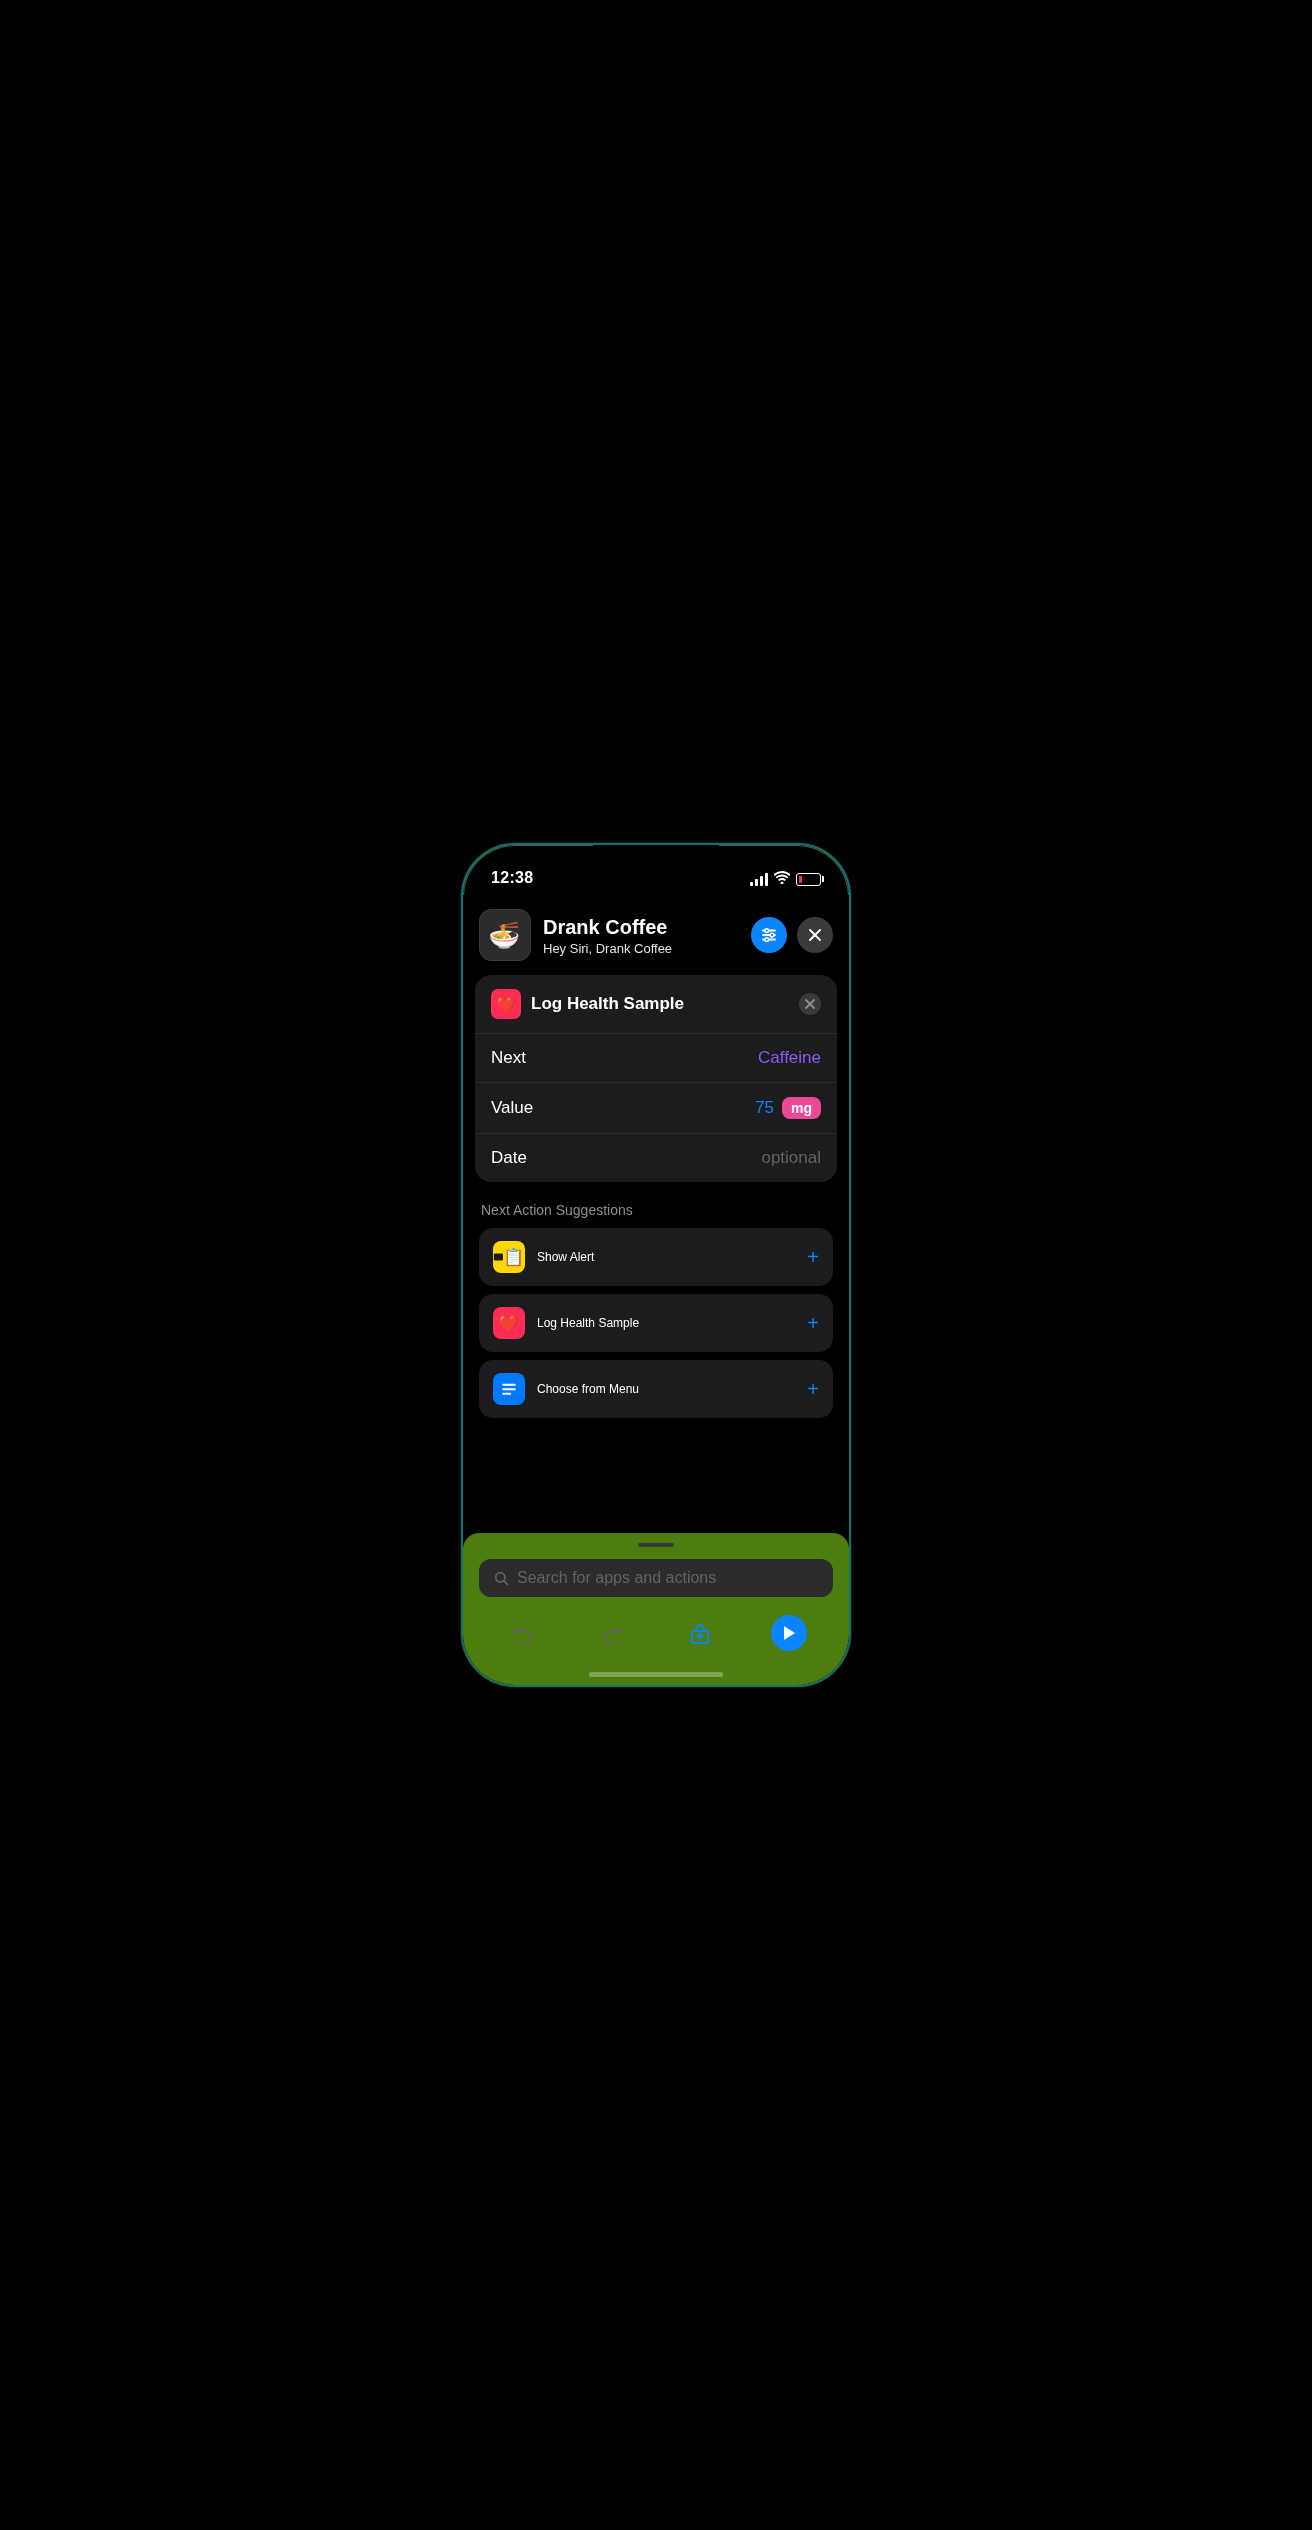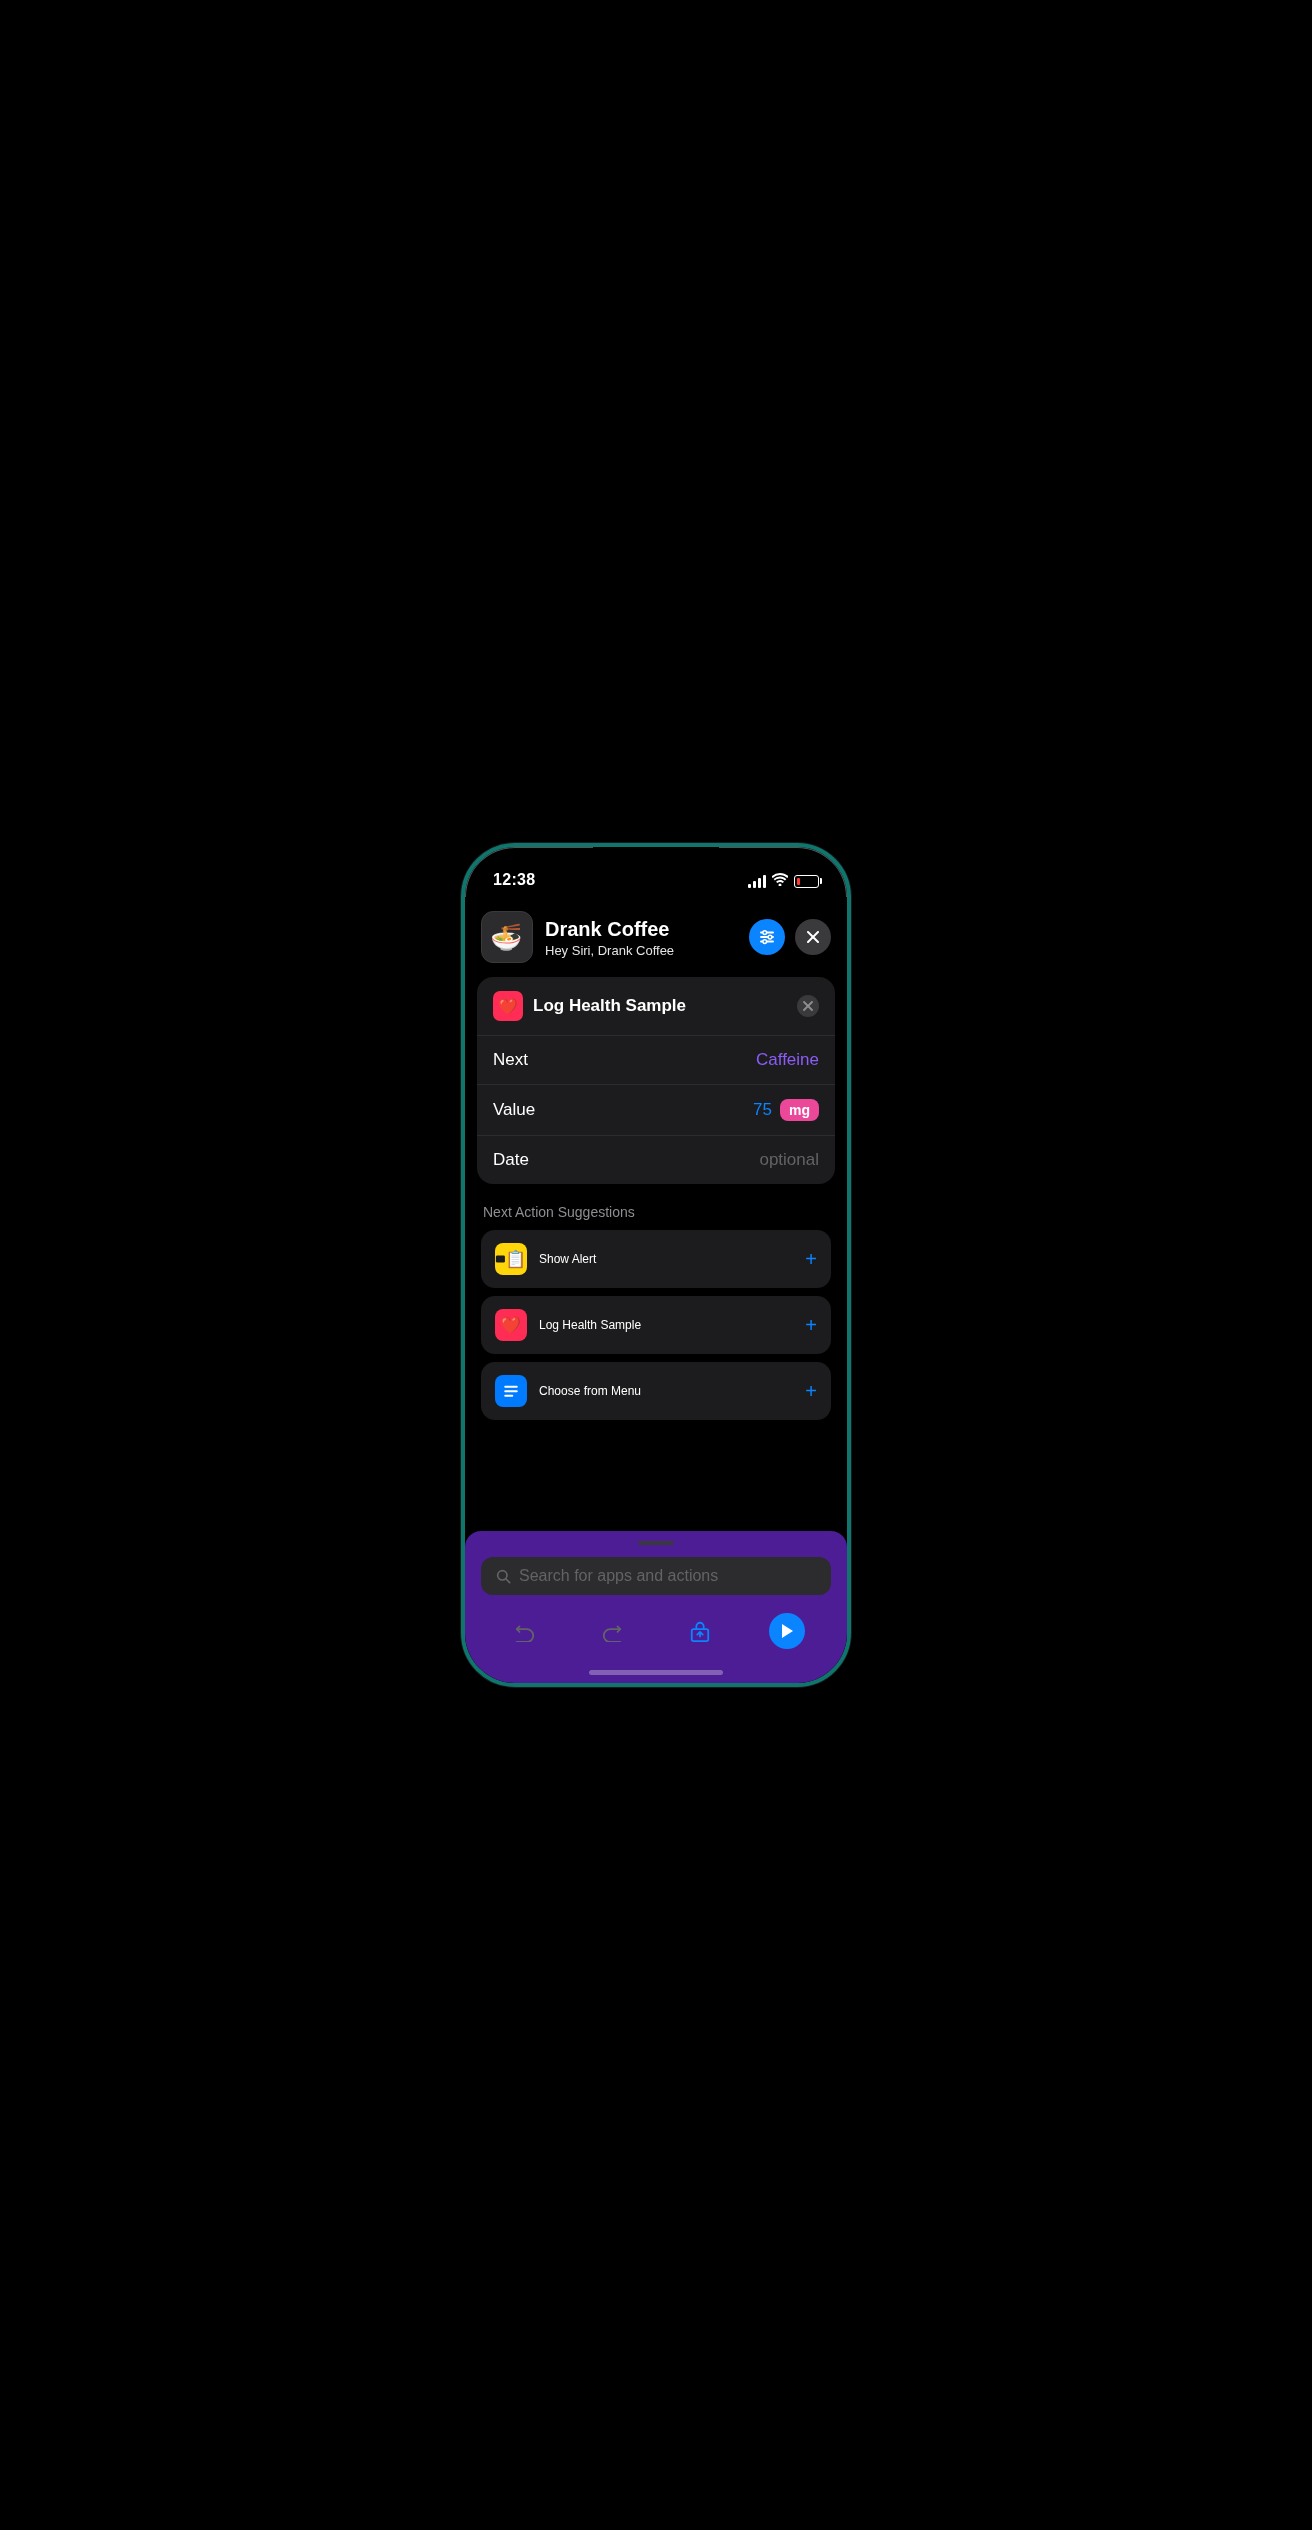--- a/index.html
+++ b/index.html
@@ -11,21 +11,21 @@
       align-items: center;
       min-height: 100vh;
       font-family: -apple-system, BlinkMacSystemFont, 'SF Pro Display', 'Helvetica Neue', sans-serif;
     }
 
     .phone-frame {
       width: 390px;
       height: 844px;
       background: #000;
       border-radius: 54px;
-      border: 4px solid #0f766e;
+      border: 2px solid #0f766e;
       position: relative;
       overflow: hidden;
       box-shadow: 0 0 0 1px #1a1a1a, inset 0 0 0 1px #555;
     }
 
     
     .notch {
       position: absolute;
       top: 0;
       left: 50%;
@@ -340,21 +340,21 @@
       font-size: 20px;
       font-weight: 300;
     }
 
     
     .bottom-sheet {
       position: absolute;
       bottom: 0;
       left: 0;
       right: 0;
-      background: #4c1d95;
+      background: #4d7c0f;
       border-radius: 16px 16px 0 0;
       padding: 10px 16px 30px;
     }
 
     .bottom-handle {
       width: 36px;
       height: 4px;
       background: #3a3a3c;
       border-radius: 2px;
       margin: 0 auto 12px;

